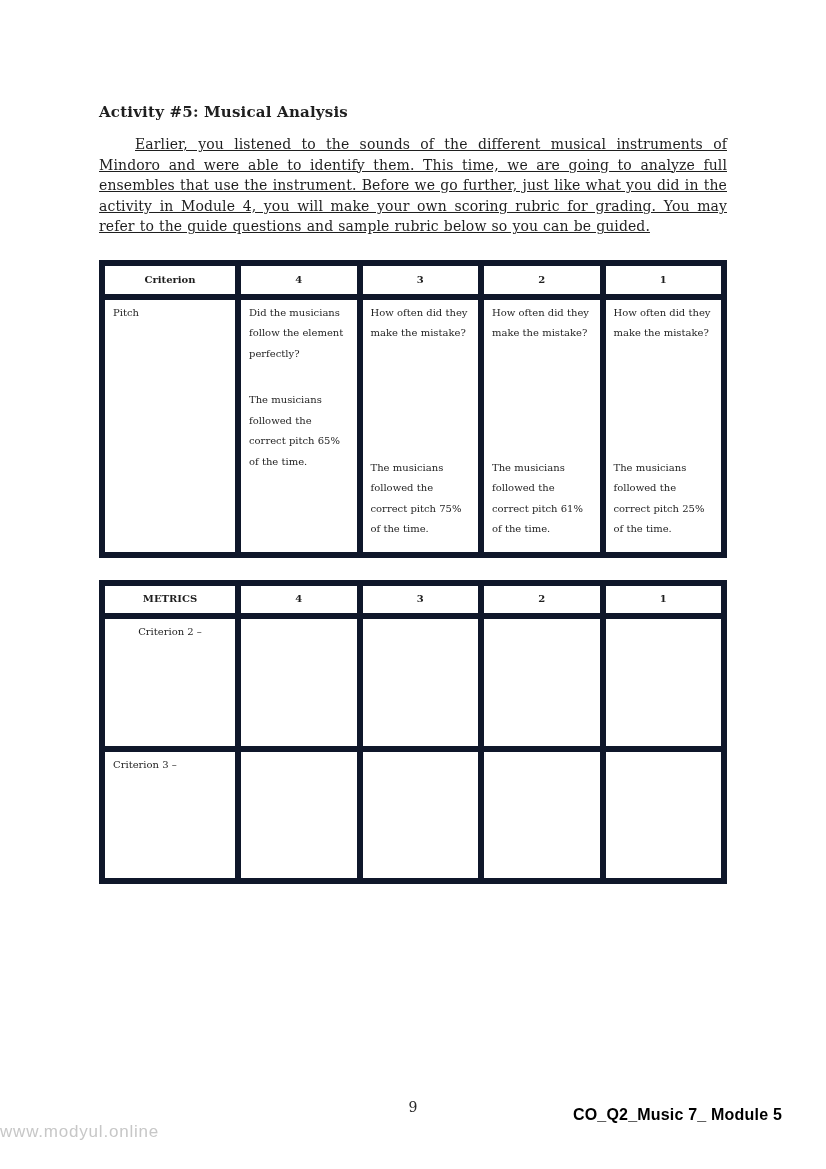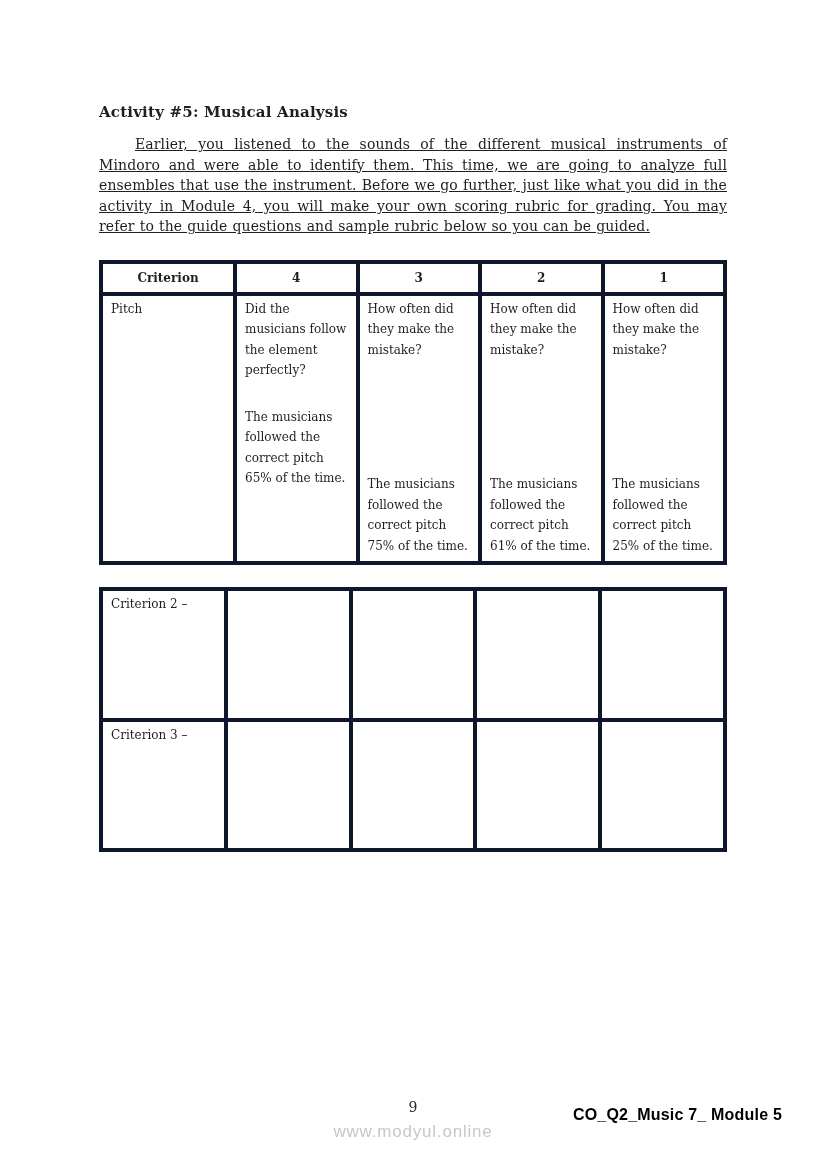--- a/index.html
+++ b/index.html
@@ -20,47 +20,47 @@
   .intro{
     margin:13px 0 12px 0;
     font-size:14px;line-height:20.6px;
     text-align:justify;text-indent:36px;
     letter-spacing:.1px;word-spacing:.5px;text-decoration:underline;
   }
   table{
     border-collapse:collapse;table-layout:fixed;width:628px;
   }
   td,th{
-    border:4px solid #0f172a;
+    border:6px solid #0f172a;
     vertical-align:top;
-    font-size:12px;line-height:20.5px;
+    font-size:10px;line-height:20.5px;
     padding:3px 8px 5px 8px;
     overflow:hidden;
   }
   th{
     font-weight:bold;text-align:center;vertical-align:middle;padding:3px 4px;
   }
   .rubric-table{margin-top:23px;}
   .rubric-table th{height:22px;}
   .rubric-table .body-row td{height:244px;}
   .col-label{width:122px;}
   .cell-desc{margin-top:26px;}
   .tall-gap .cell-desc{margin-top:114px;}
   .metrics-table{margin-top:22px;}
   .metrics-table th{height:21px;}
   .metrics-table .r1 td{height:95px;}
-  .metrics-table .r2 td{height:119px;}
+  .metrics-table .r2 td{height:119px;text-align:center;}
   .metrics-table .r3 td{height:118px;}
   .footer-pageno{
     position:absolute;top:1099px;left:0;width:826px;
     text-align:center;font-size:14px;color:#2a2a2a;
   }
   .footer-watermark{
     position:absolute;top:1122px;left:0;width:826px;
-    text-align:center;
+    text-align:left;
     font-family:"Liberation Sans", sans-serif;
     font-size:17px;letter-spacing:.8px;color:#c7c7c7;
   }
   .footer-module{
     position:absolute;top:1106px;right:44px;
     font-family:"Liberation Sans", sans-serif;
     font-size:16px;font-weight:bold;color:#000000;letter-spacing:.2px;
   }
 </style>
 </head>
@@ -100,20 +100,27 @@
         <td class="tall-gap">
           <div class="cell-q">How often did they make the mistake?</div>
           <div class="cell-desc">The musicians followed the correct pitch 25% of the time.</div>
         </td>
       </tr>
     </tbody>
       </table>
 
     <table class="metrics-table">
       <tbody>
+          <tr>
+        <th class="col-label">METRICS</th>
+        <th>4</th>
+        <th>3</th>
+        <th>2</th>
+        <th>1</th>
+      </tr>
       <tr class="r2">
         <td>Criterion 2 –</td>
         <td></td>
         <td></td>
         <td></td>
         <td></td>
       </tr>
       <tr class="r3">
         <td>Criterion 3 –</td>
         <td></td>

